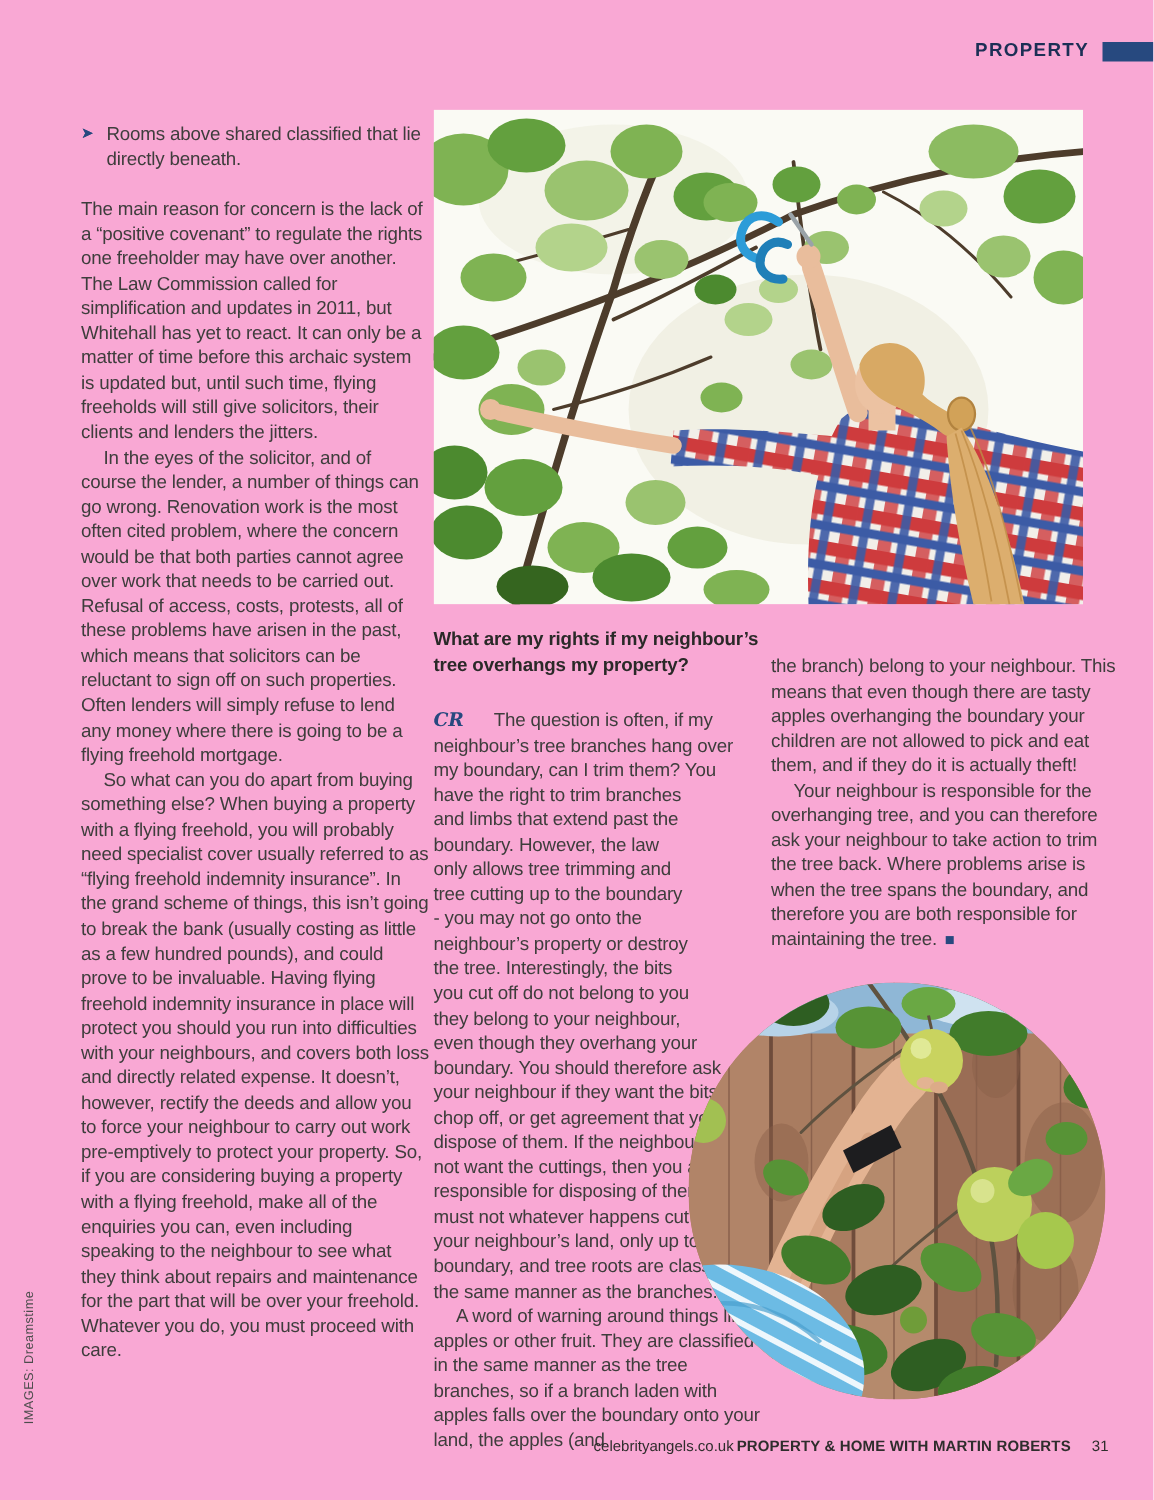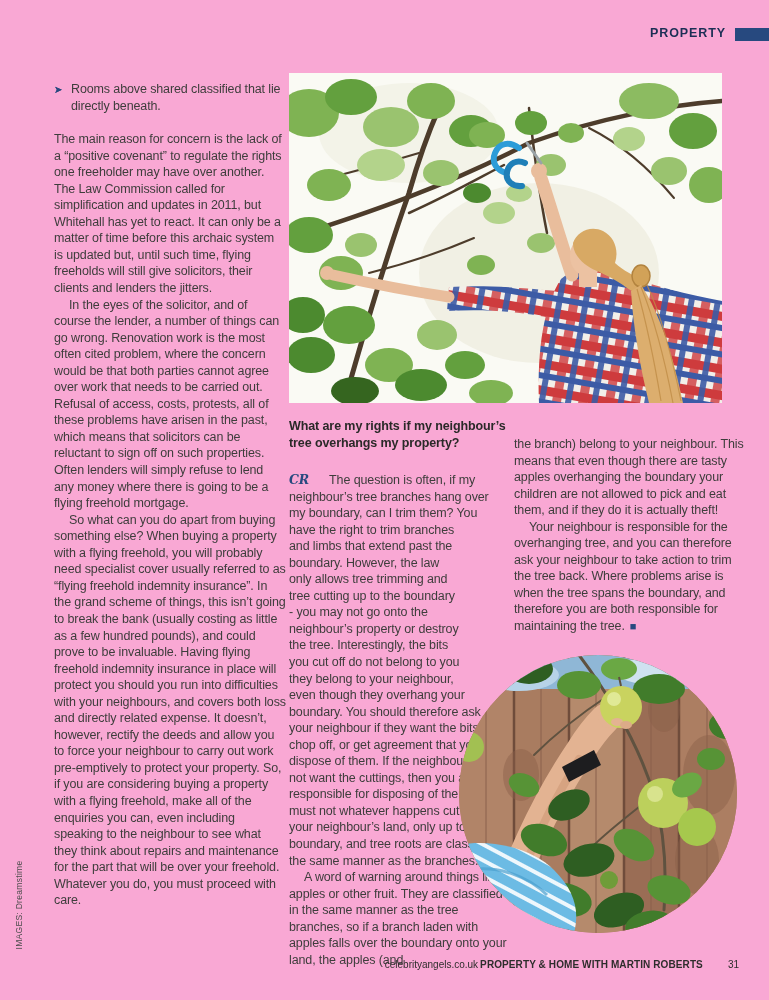--- a/index.html
+++ b/index.html
@@ -43,21 +43,21 @@
     transform:rotate(-90deg);font-size:8.5px;letter-spacing:0.3px;
     color:var(--credit-text,#4c4c4c);text-align:center;white-space:nowrap;
   }
   
   .footer{
     position:absolute;top:959px;right:30px;display:flex;align-items:flex-end;
     font-size:10px;color:var(--footer-text,#2e2d2c);padding-left:20px;
   }
   .footer .site{font-weight:normal;}
   .footer .pub{font-weight:bold;margin-left:2px;letter-spacing:0.1px;}
-  .footer .pnum{margin-left:25px;}
+  .footer .pnum{margin-left:14px;}
 </style>
 </head>
 <body>
 
 <div class="page">
 
   <div class="section-label">PROPERTY</div>
   <div class="section-block"></div>
 
   <div class="photo-top">

